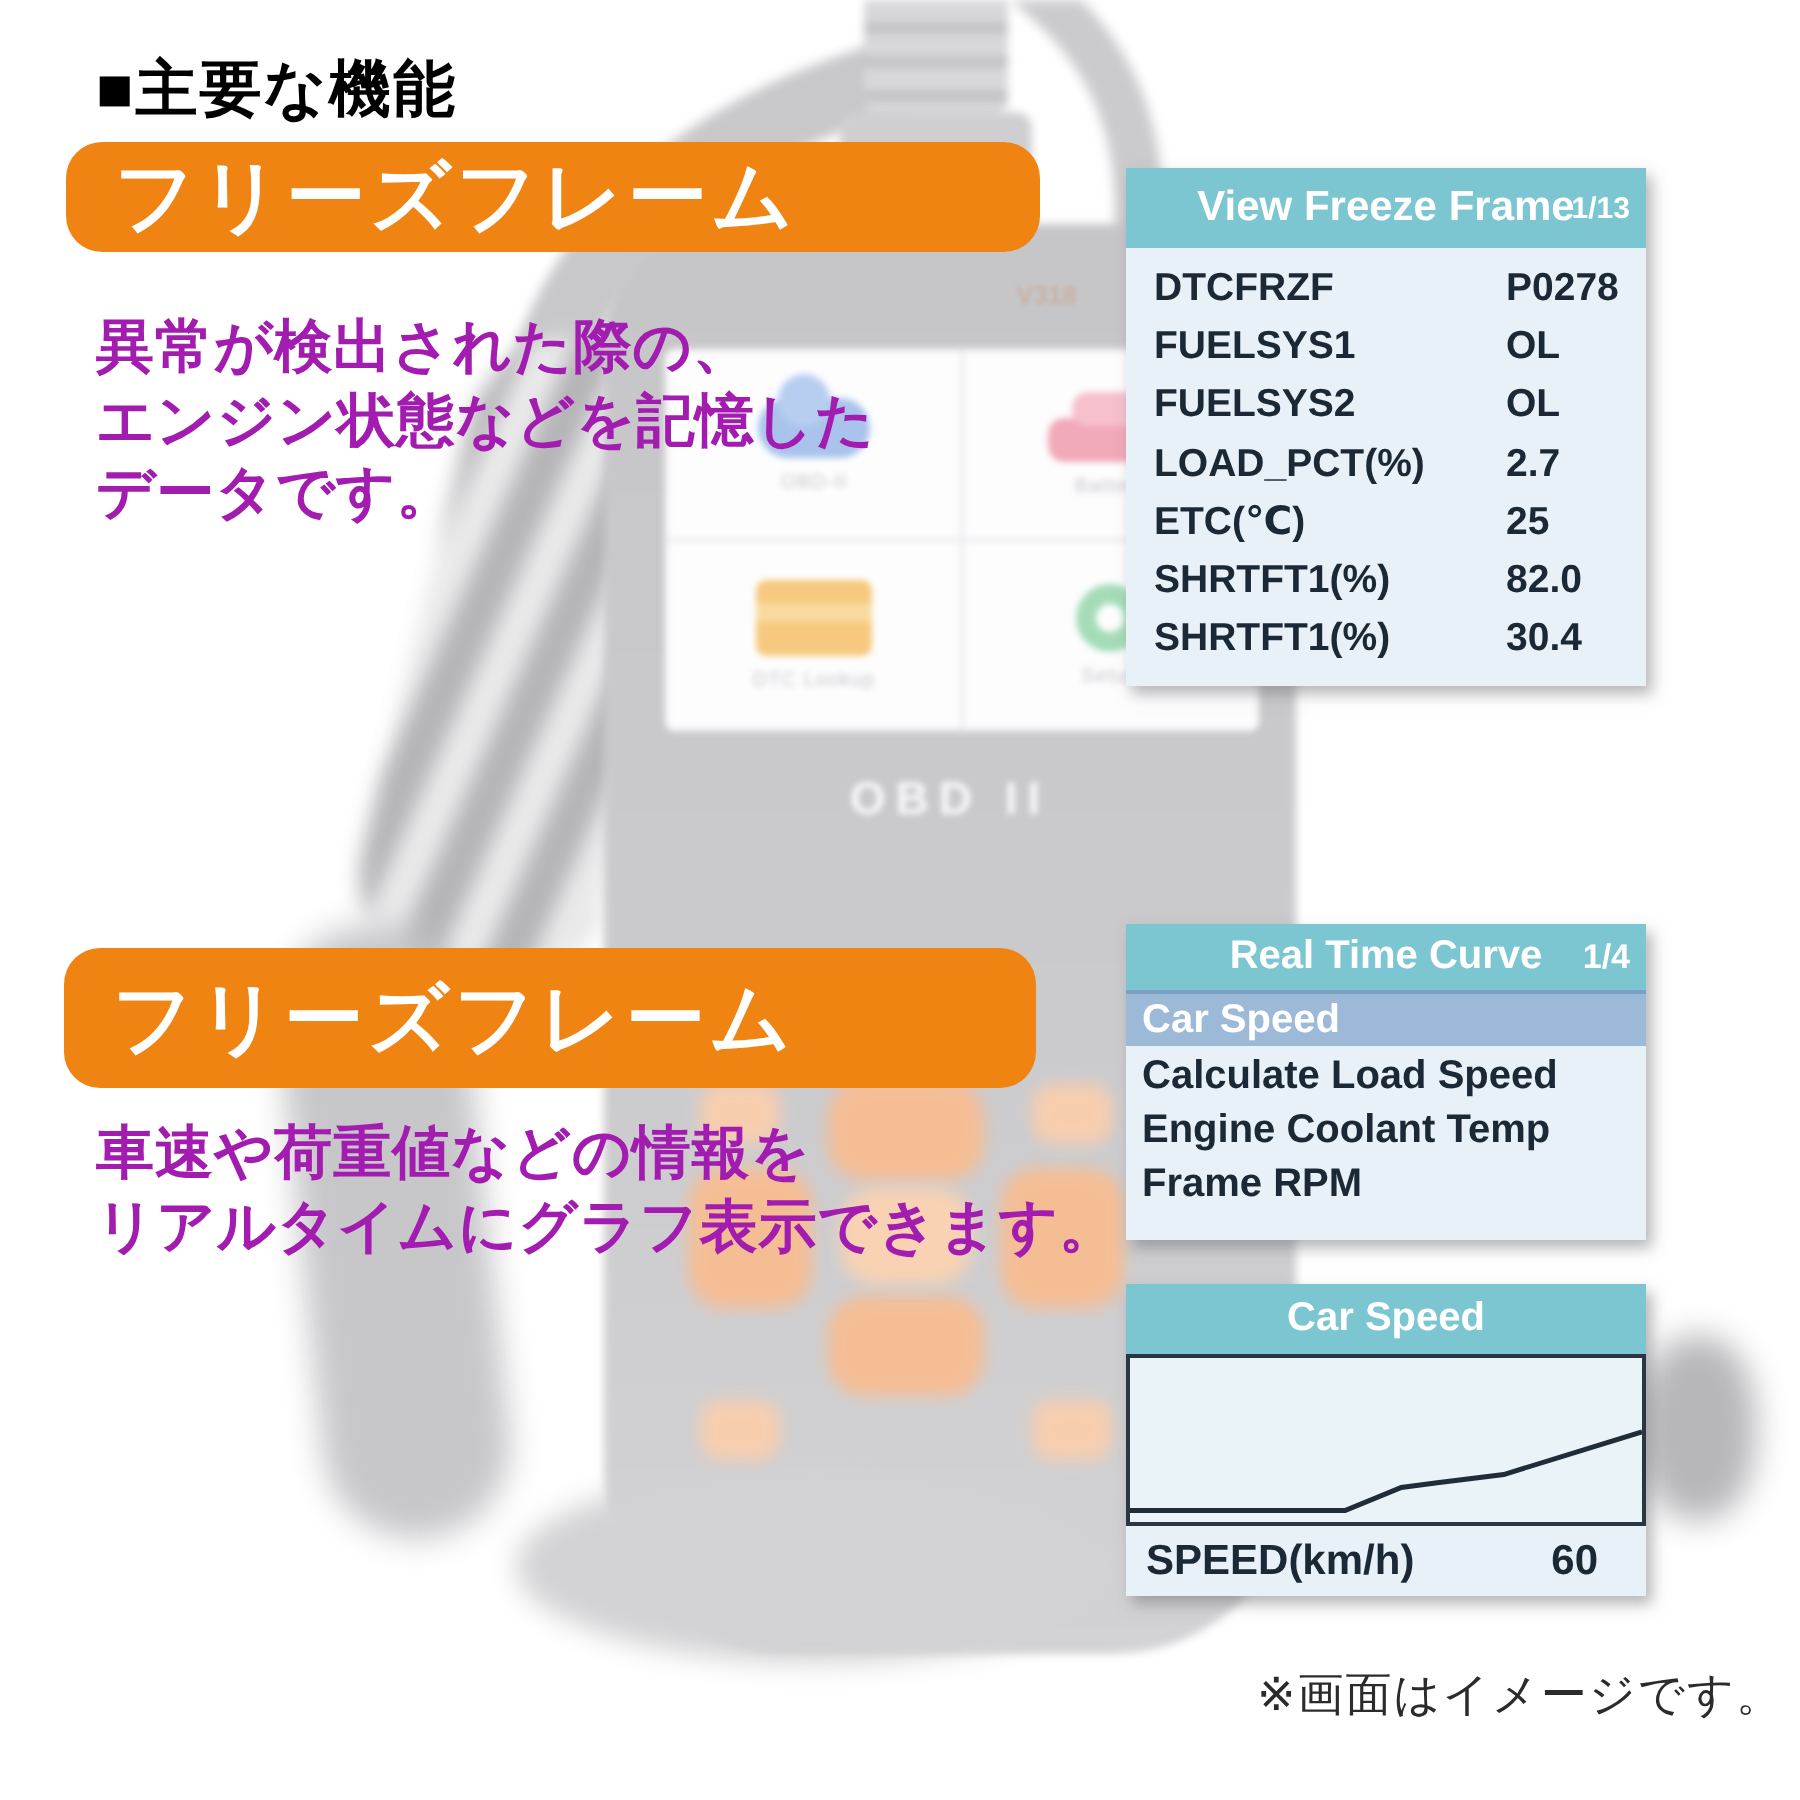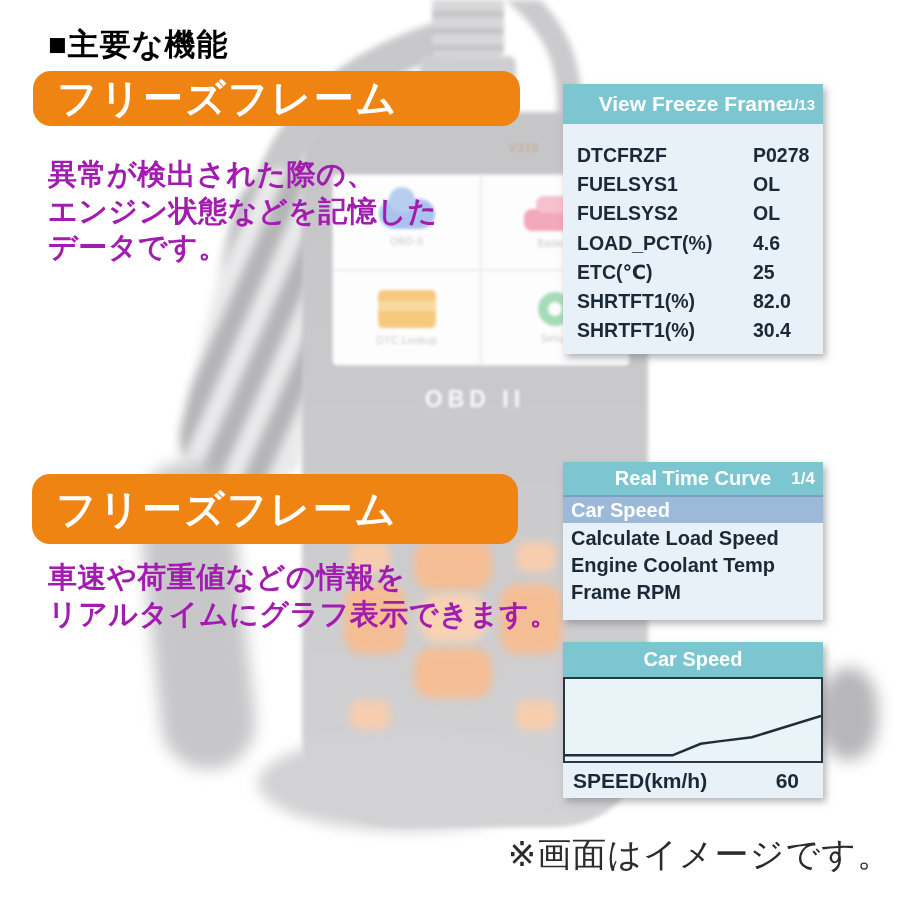--- a/index.html
+++ b/index.html
@@ -65,30 +65,30 @@
   .pad-corner{background:#f7cdae;border-radius:10px;}
   
   .heading{position:absolute;left:48px;top:24px;font-size:31px;font-weight:800;color:#000;letter-spacing:1px;}
   .banner{position:absolute;height:55px;border-radius:18px;background:var(--accent);display:flex;align-items:center;}
   .banner span{color:#fff;font-weight:800;font-size:40px;letter-spacing:2px;padding-left:24px;}
   .banner1{left:33px;top:71px;width:487px;}
   .banner2{left:32px;top:474px;width:486px;height:70px;}
   .para{position:absolute;left:48px;font-size:29px;font-weight:800;color:#a21caf;line-height:36.5px;letter-spacing:.5px;}
   .para1{top:156px;}
   .para2{top:559px;}
-  .note{position:absolute;right:8px;top:832px;font-size:34px;font-weight:500;color:#2b2b2b;letter-spacing:1px;}
+  .note{position:absolute;right:8px;top:832px;font-size:23px;font-weight:500;color:#2b2b2b;letter-spacing:1px;}
   
   .panel{position:absolute;left:563px;width:260px;box-shadow:3px 4px 7px rgba(110,110,115,.5);}
   .panel-header{background:var(--teal);color:#fff;display:flex;align-items:center;position:relative;}
   .panel-header .ph-title{flex:1;text-align:center;font-weight:700;}
   .panel-header .ph-ind{position:absolute;right:8px;font-weight:700;}
   .panelA{top:84px;}
   .panelA .panel-header{height:40px;font-size:21px;}
   .panelA .ph-ind{font-size:15px;}
-  .panelA-body{background:var(--panel-bg);padding:17px 0 9px 0;}
+  .panelA-body{background:var(--panel-bg);padding:6px 0 9px 0;}
   .frz-row{position:relative;height:29.2px;line-height:29.2px;font-size:19.5px;font-weight:700;color:var(--ink);}
   .frz-row .lbl{padding-left:14px;}
   .frz-row .val{position:absolute;left:190px;top:0;}
   .panelB{top:462px;}
   .panelB .panel-header{height:33px;font-size:20px;}
   .panelB .ph-ind{font-size:17px;}
   .sel-row{height:28px;line-height:26px;background:var(--sel-blue);border-top:2px solid #7ba0c4;
     color:#fff;font-size:20px;font-weight:700;padding-left:8px;}
   .menu-body{background:var(--panel-bg);padding:2px 0 14px 0;}
   .menu-item{height:27px;line-height:27px;font-size:20px;font-weight:700;color:var(--ink);padding-left:8px;}
@@ -182,21 +182,21 @@
       <div class="frz-row">
         <span class="lbl">FUELSYS1</span>
         <span class="val">OL</span>
       </div>
       <div class="frz-row">
         <span class="lbl">FUELSYS2</span>
         <span class="val">OL</span>
       </div>
       <div class="frz-row">
         <span class="lbl">LOAD_PCT(%)</span>
-        <span class="val">4.6</span>
+        <span class="val">2.7</span>
       </div>
       <div class="frz-row">
         <span class="lbl">ETC(℃)</span>
         <span class="val">25</span>
       </div>
       <div class="frz-row">
         <span class="lbl">SHRTFT1(%)</span>
         <span class="val">82.0</span>
       </div>
       <div class="frz-row">

